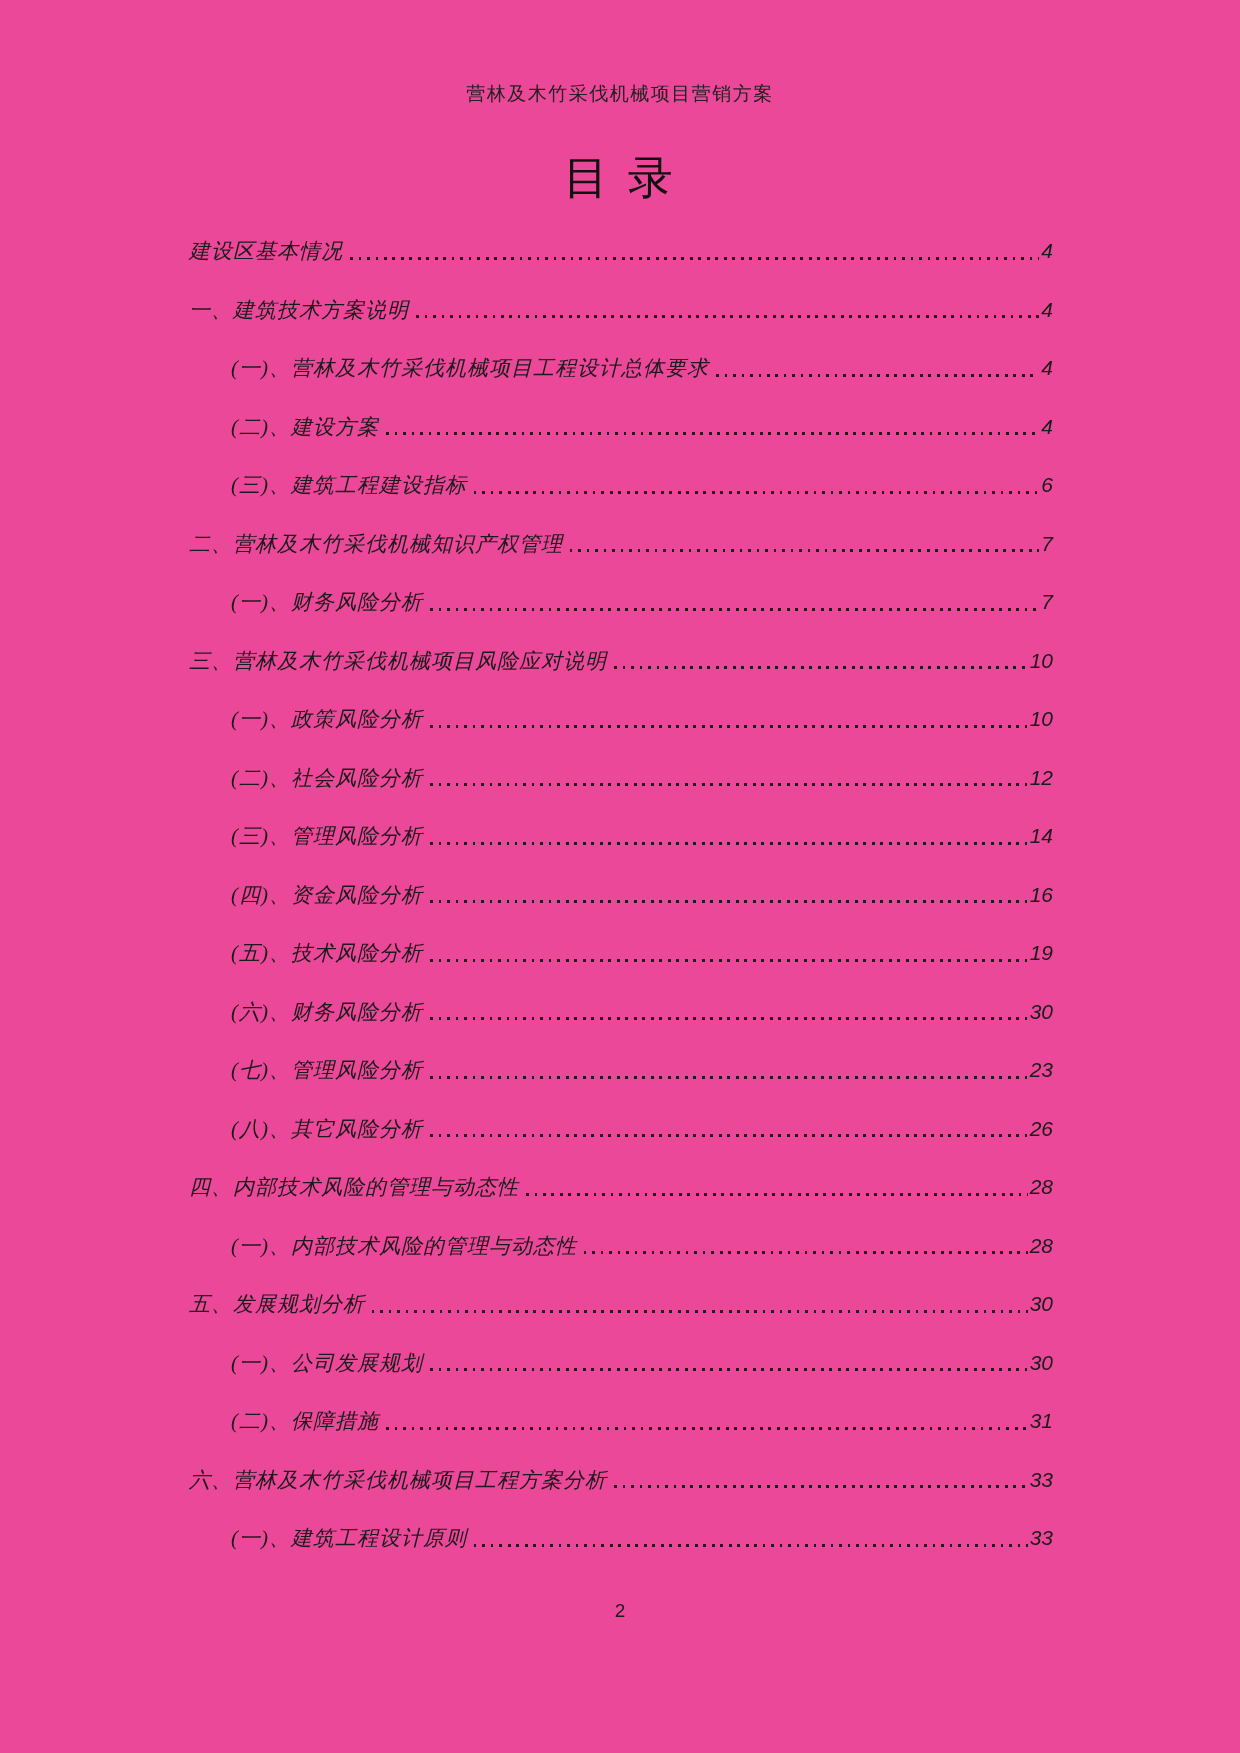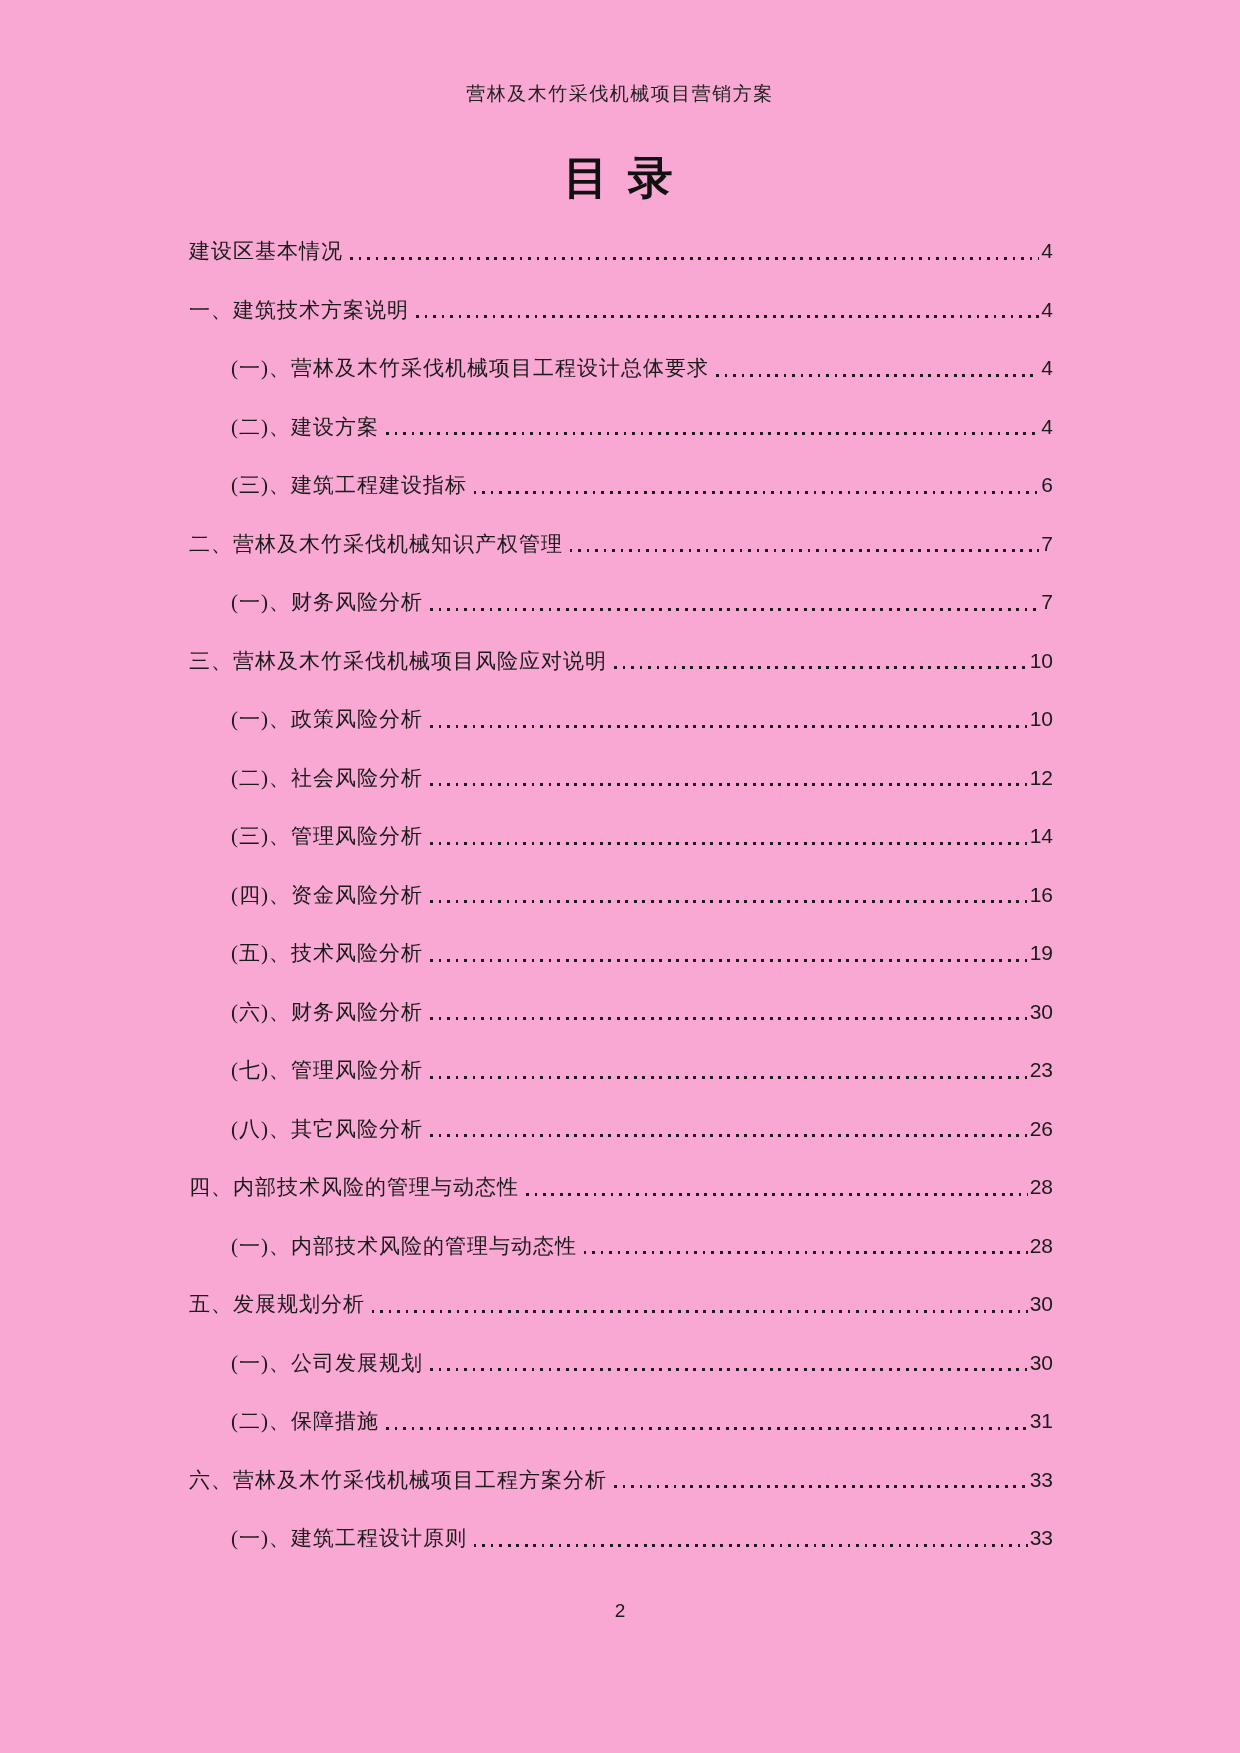--- a/index.html
+++ b/index.html
@@ -4,52 +4,53 @@
 <style>
   html, body {
     margin: 0;
     padding: 0;
     background: #ffffff;
   }
   .page {
     position: relative;
     width: 1240px;
     height: 1753px;
-    background: #f9a8d4;
+    background: #ec4899;
     overflow: hidden;
     font-family: "Liberation Serif", "DejaVu Serif", serif;
     color: #1b1b1b;
   }
   .doc-header {
     padding-top: 82px;
     text-align: center;
     font-size: 19px;
     line-height: 24px;
     letter-spacing: 1.5px;
     color: #222222;
   }
   .doc-title {
     margin: 44px 0 0 0;
     text-align: center;
     font-size: 45px;
     line-height: 56px;
-    font-weight: bold;
+    font-weight: normal;
     letter-spacing: 4px;
     color: #111111;
   }
   .toc {
     margin: 16px auto 0 auto;
     width: 864px;
     margin-left: 189px;
   }
   .toc-row {
     display: flex;
     align-items: center;
     height: 58.5px;
     cursor: pointer;
+    font-style: italic;
   }
   .toc-row.lvl1 {
     padding-left: 42px;
   }
   .toc-label {
     white-space: nowrap;
     font-size: 21px;
     letter-spacing: 1px;
     color: #1b1b1b;
   }

